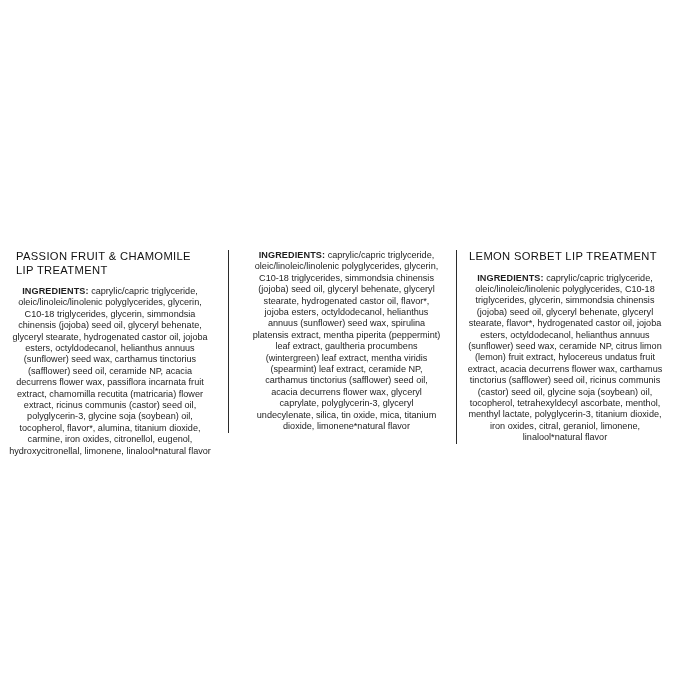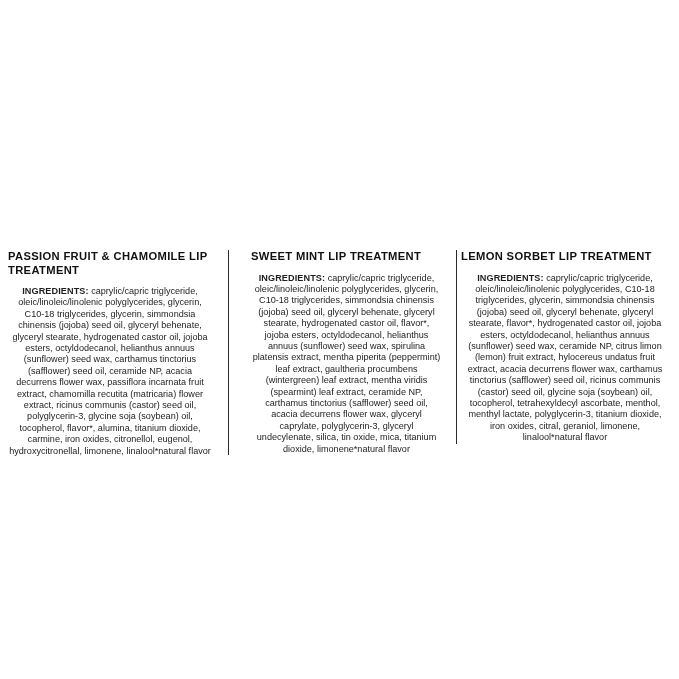--- a/index.html
+++ b/index.html
@@ -50,23 +50,23 @@
     padding-right: 10px;
     border-left: 1px solid #2b2b2b;
   }
   .col-2, .col-3 {
     min-height: 180px;
   }
   .prod-title {
     font-size: 11.2px;
     line-height: 13.5px;
     letter-spacing: 0.35px;
-    font-weight: 700;
+    font-weight: 400;
     color: #111111;
-    margin: 0 0 9px 0;
+    margin: 0 0 9px 8px;
     text-transform: uppercase;
   }
   .ingredients {
     font-size: 9.1px;
     line-height: 11.4px;
     color: #1d1d1d;
     margin: 0;
     text-align: center;
     word-spacing: 0px;
   }
@@ -86,21 +86,20 @@
 
 <div class="sheet">
   <div class="columns">
 
     <div class="col col-1">
       <h2 class="prod-title">PASSION FRUIT &amp; CHAMOMILE LIP TREATMENT</h2>
       <p class="ingredients"><span class="ing-label">INGREDIENTS:</span><span class="ing-body"> caprylic/capric triglyceride, oleic/linoleic/linolenic polyglycerides, glycerin, C10-18 triglycerides, glycerin, simmondsia chinensis (jojoba) seed oil, glyceryl behenate, glyceryl stearate, hydrogenated castor oil, jojoba esters, octyldodecanol, helianthus annuus (sunflower) seed wax, carthamus tinctorius (safflower) seed oil, ceramide NP, acacia decurrens flower wax, passiflora incarnata fruit extract, chamomilla recutita (matricaria) flower extract, ricinus communis (castor) seed oil, polyglycerin-3, glycine soja (soybean) oil, tocopherol, flavor*, alumina, titanium dioxide, carmine, iron oxides, citronellol, eugenol, hydroxycitronellal, limonene, linalool</span><span class="flavor-note">*natural flavor</span></p>
     </div>
 
     <div class="col col-2">
-      <h2 class="prod-title">SWEET MINT LIP TREATMENT</h2>
       <p class="ingredients"><span class="ing-label">INGREDIENTS:</span><span class="ing-body"> caprylic/capric triglyceride, oleic/linoleic/linolenic polyglycerides, glycerin, C10-18 triglycerides, simmondsia chinensis (jojoba) seed oil, glyceryl behenate, glyceryl stearate, hydrogenated castor oil, flavor*, jojoba esters, octyldodecanol, helianthus annuus (sunflower) seed wax, spirulina platensis extract, mentha piperita (peppermint) leaf extract, gaultheria procumbens (wintergreen) leaf extract, mentha viridis (spearmint) leaf extract, ceramide NP, carthamus tinctorius (safflower) seed oil, acacia decurrens flower wax, glyceryl caprylate, polyglycerin-3, glyceryl undecylenate, silica, tin oxide, mica, titanium dioxide, limonene</span><span class="flavor-note">*natural flavor</span></p>
     </div>
 
     <div class="col col-3">
       <h2 class="prod-title">LEMON SORBET LIP TREATMENT</h2>
       <p class="ingredients"><span class="ing-label">INGREDIENTS:</span><span class="ing-body"> caprylic/capric triglyceride, oleic/linoleic/linolenic polyglycerides, C10-18 triglycerides, glycerin, simmondsia chinensis (jojoba) seed oil, glyceryl behenate, glyceryl stearate, flavor*, hydrogenated castor oil, jojoba esters, octyldodecanol, helianthus annuus (sunflower) seed wax, ceramide NP, citrus limon (lemon) fruit extract, hylocereus undatus fruit extract, acacia decurrens flower wax, carthamus tinctorius (safflower) seed oil, ricinus communis (castor) seed oil, glycine soja (soybean) oil, tocopherol, tetrahexyldecyl ascorbate, menthol, menthyl lactate, polyglycerin-3, titanium dioxide, iron oxides, citral, geraniol, limonene, linalool</span><span class="flavor-note">*natural flavor</span></p>
     </div>
 
   </div>
 </div>

